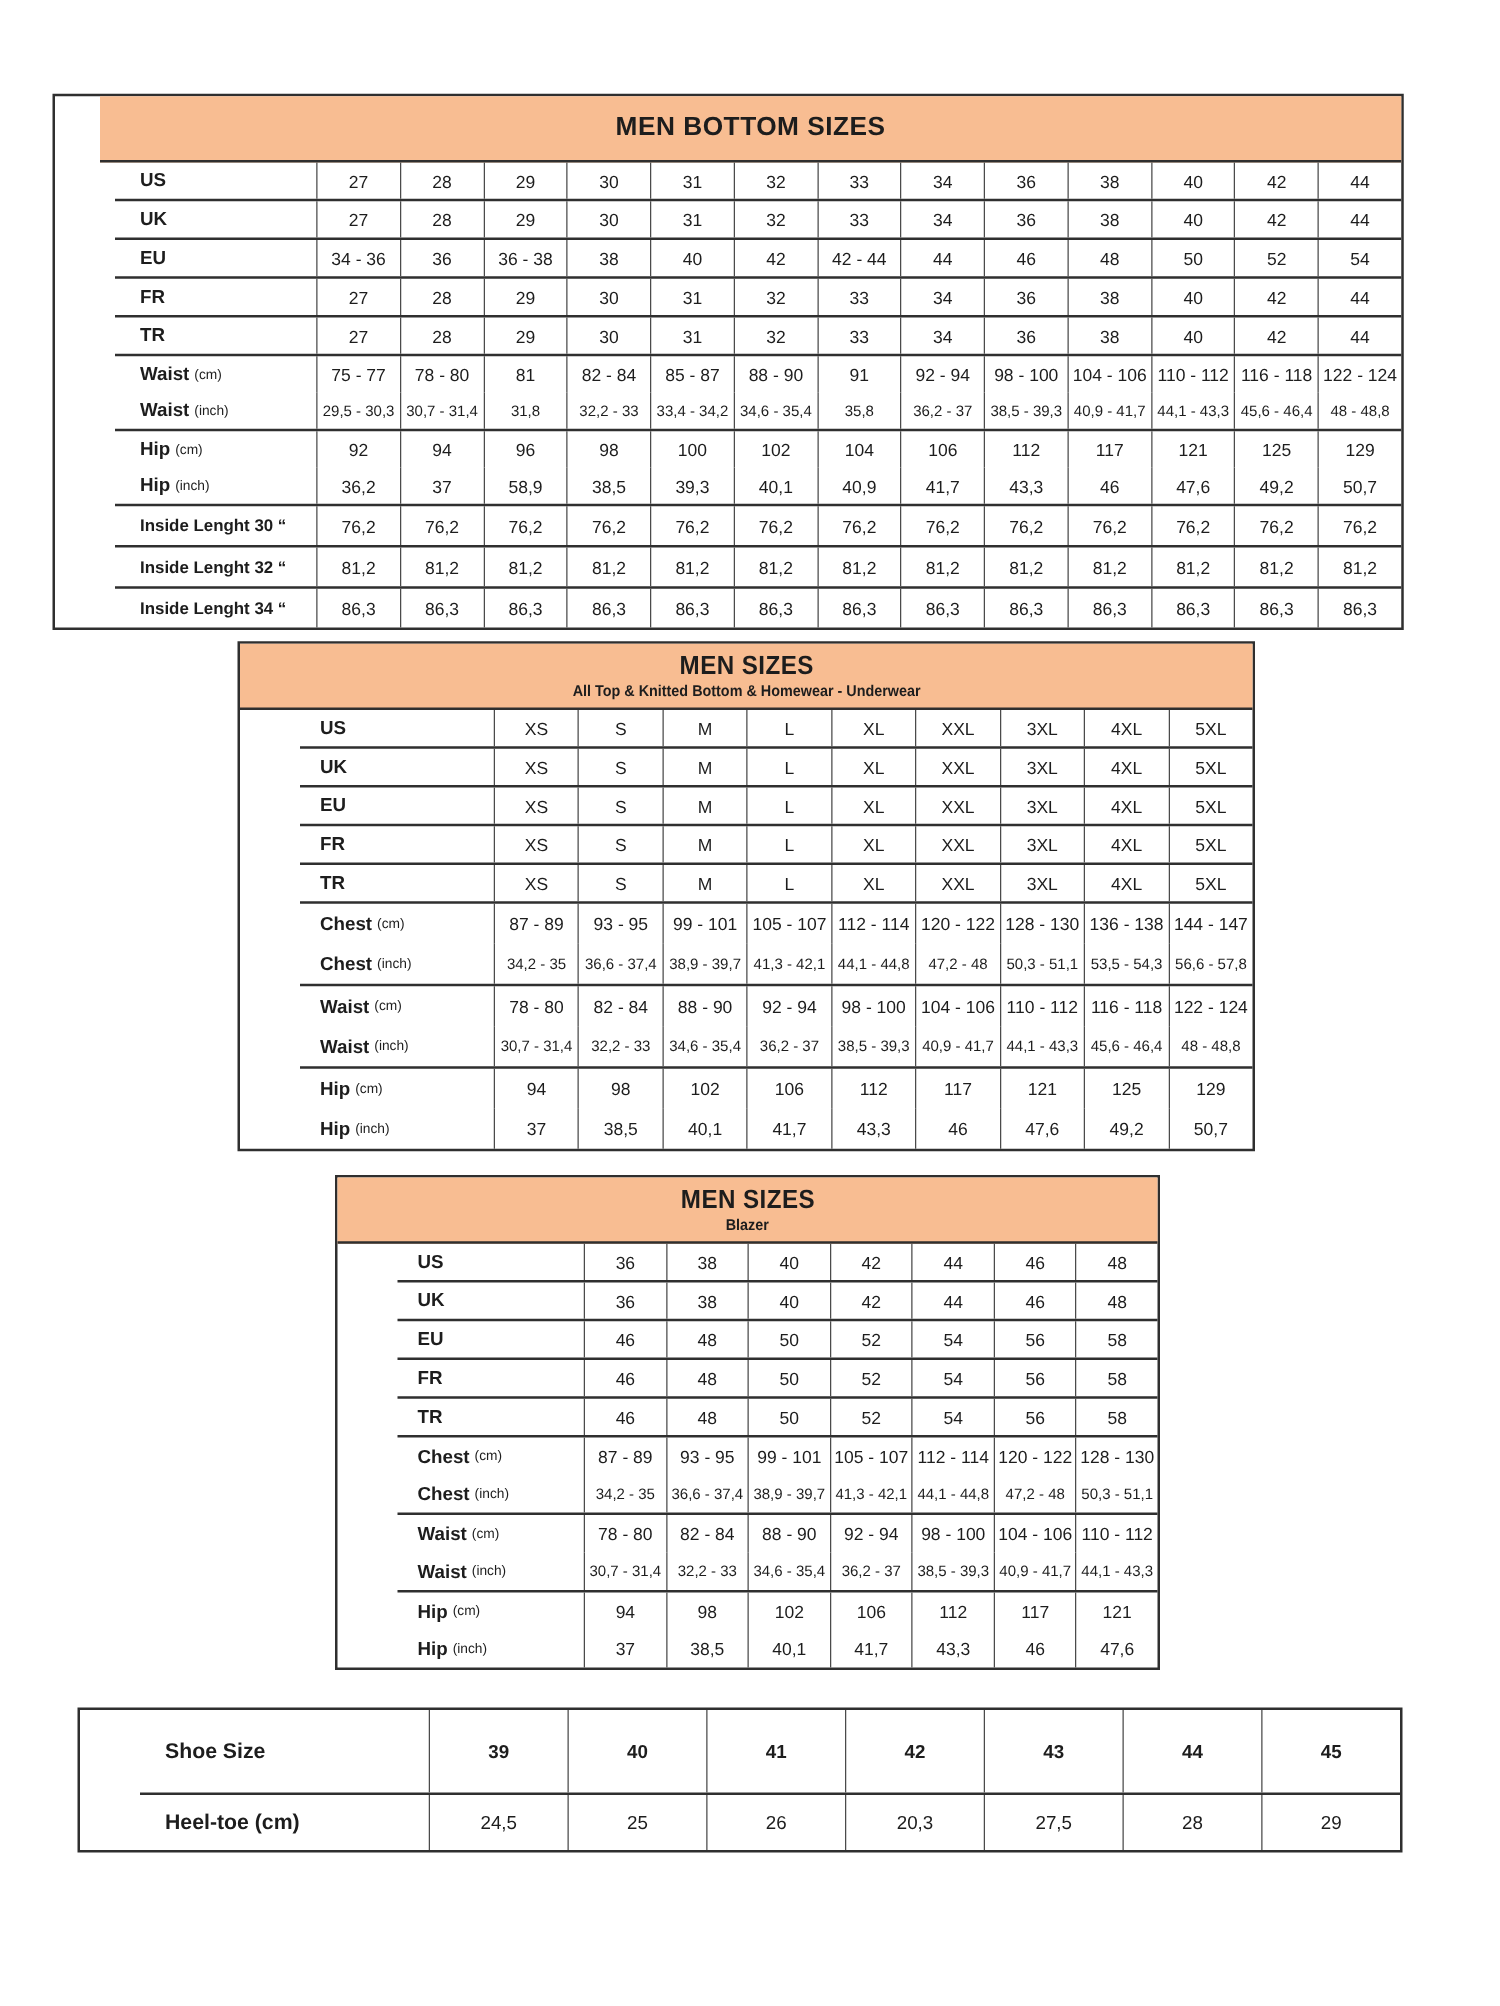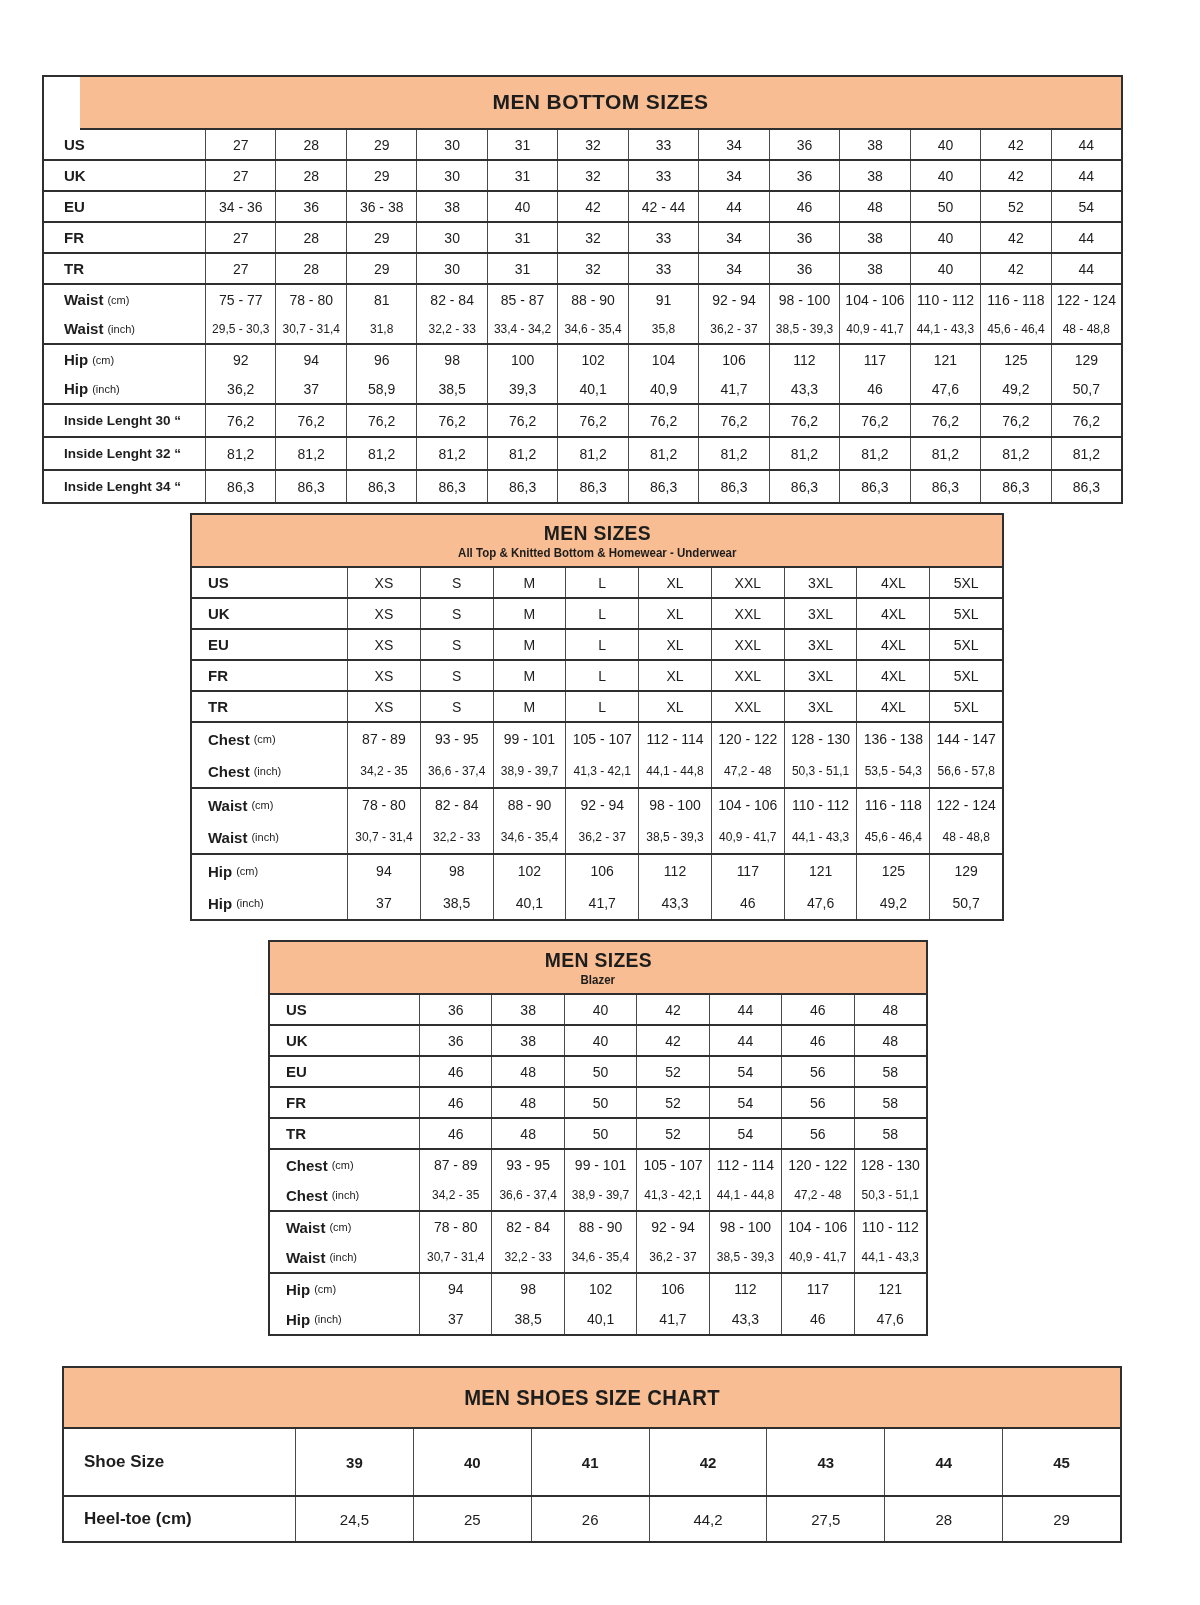--- a/index.html
+++ b/index.html
@@ -16,21 +16,21 @@
   }
   .tbl{position:absolute;border:2px solid var(--border);background:#fff;box-sizing:border-box;}
   .thead{
     background:var(--peach);border-bottom:2px solid var(--border);
     display:flex;flex-direction:column;align-items:center;justify-content:center;
     box-sizing:border-box;line-height:1.15;
   }
   .title{font-weight:bold;letter-spacing:.4px;}
   .subtitle{font-weight:bold;font-size:12.5px;margin-top:1px;}
   .cond{transform:scaleX(.92);}
-  .section{border-bottom:2px solid var(--border);box-sizing:border-box;}
+  .section{border-bottom:2px solid var(--border);box-sizing:border-box;margin-left:48px;}
   .section:last-child{border-bottom:none;}
   .row{display:flex;}
   .label-cell,.cell{box-sizing:border-box;display:flex;align-items:center;}
   .label-cell{
     border-right:1px solid var(--grid);padding-left:20px;font-weight:bold;font-size:15px;
     flex:none;
   }
   .unit{font-size:11px;font-weight:normal;margin-left:4px;}
   .cell{flex:1;justify-content:center;border-right:1px solid var(--grid);font-size:14px;}
   .cell:last-child{border-right:none;}
@@ -666,23 +666,20 @@
             <div class="cell">41,7</div>
             <div class="cell">43,3</div>
             <div class="cell">46</div>
             <div class="cell">47,6</div>
           </div>
         </div>
       </div>
   </section>
 
   <section class="tbl t4">
-    <header class="thead">
-      <div class="title cond">MEN SHOES SIZE CHART</div>
-    </header>
     <div class="tbody">
         <div class="section">
           <div class="row">
             <div class="label-cell">
               <span class="lbl">Shoe Size</span>
             </div>
             <div class="cell">39</div>
             <div class="cell">40</div>
             <div class="cell">41</div>
             <div class="cell">42</div>
@@ -692,21 +689,21 @@
           </div>
         </div>
         <div class="section">
           <div class="row">
             <div class="label-cell">
               <span class="lbl">Heel-toe (cm)</span>
             </div>
             <div class="cell">24,5</div>
             <div class="cell">25</div>
             <div class="cell">26</div>
-            <div class="cell">44,2</div>
+            <div class="cell">20,3</div>
             <div class="cell">27,5</div>
             <div class="cell">28</div>
             <div class="cell">29</div>
           </div>
         </div>
       </div>
   </section>
 
 </div>
 

